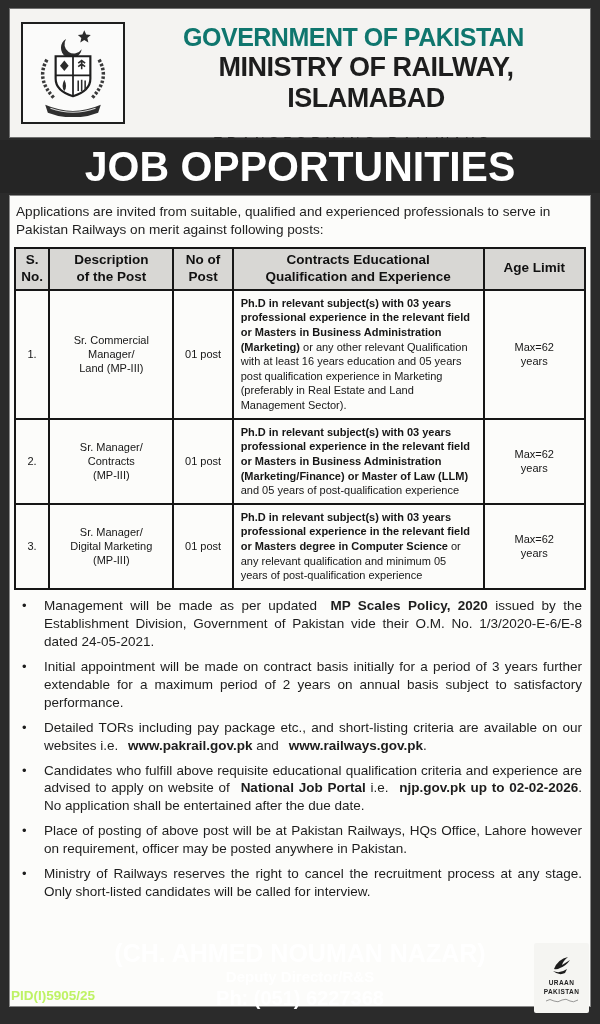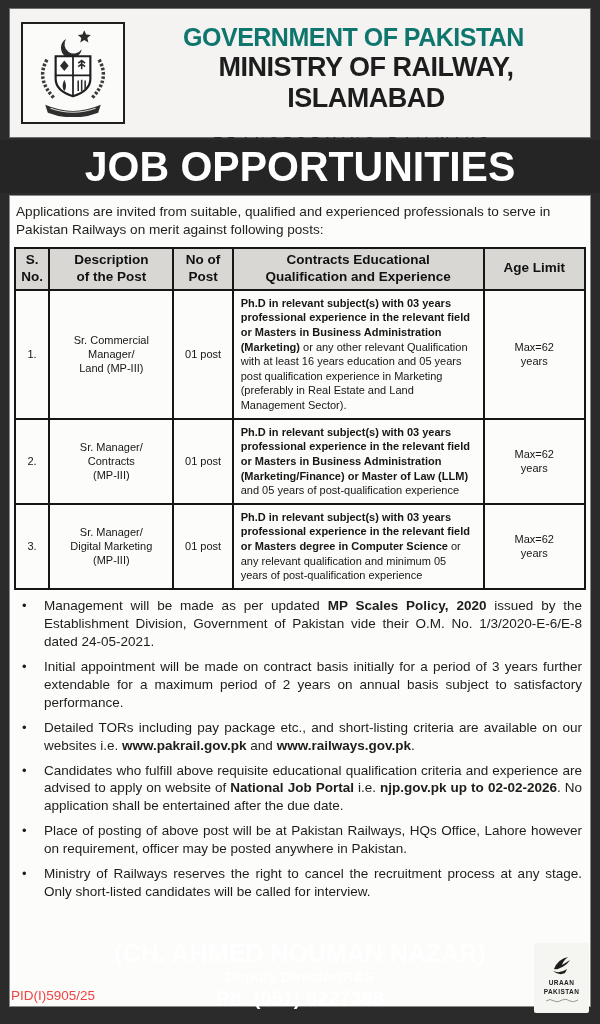--- a/index.html
+++ b/index.html
@@ -51,28 +51,28 @@
   }
   .jobs td { font-size:11px; vertical-align:middle; padding:3px 4px; color:#161616; }
   .cell-center { text-align:center; white-space:pre-line; line-height:1.3; }
   .qual-cell { font-size:12.8px; line-height:1.33; padding:5px 7px !important; }
   .qual-cell .b { font-weight:bold; }
 
   .notes { margin:7px 2px 0 2px; }
   .note { display:flex; margin:0 0 7px 0; font-size:13.5px; line-height:1.33; color:#1d1d1d; }
   .note .dot { flex:none; width:12px; margin:0 10px 0 6px; font-size:13px; }
   .note .txt { flex:1; text-align:justify; padding-right:2px; }
-  .note .b { font-weight:bold; }
+  .note .b { font-weight:bold;margin-left:6px; }
 
   
   .footer-sig { position:absolute; left:0; top:940px; width:600px; text-align:center; color:#ffffff; }
   .sig-name { font-size:25px; font-weight:bold; letter-spacing:0px; line-height:1.1; }
   .sig-role { font-size:15px; font-weight:bold; line-height:1.25; }
   .sig-phone { font-size:20px; font-weight:bold; line-height:1.2; }
-  .pid { position:absolute; left:11px; top:988px; color:#ef4444; font-weight:normal; font-size:13.5px; }
+  .pid { position:absolute; left:11px; top:988px; color:#bef264; font-weight:bold; font-size:13.5px; }
   .uraan-box {
     position:absolute; right:11px; top:943px; width:55px; height:70px;
     background:#f5f5f2; border-radius:2px;
     display:flex; flex-direction:column; align-items:center; justify-content:center;
   }
   .uraan-text { font-size:6.5px; font-weight:bold; letter-spacing:0.4px; color:#222; text-align:center; line-height:1.25; }
   .uraan-urdu { margin-top:2px; opacity:0.65; }
 </style>
 </head>
 <body>

